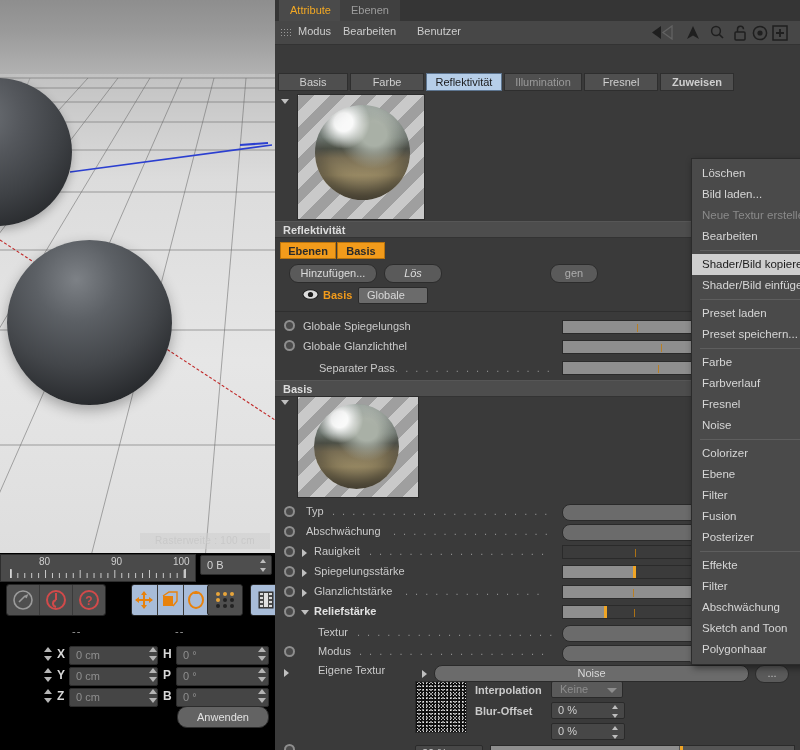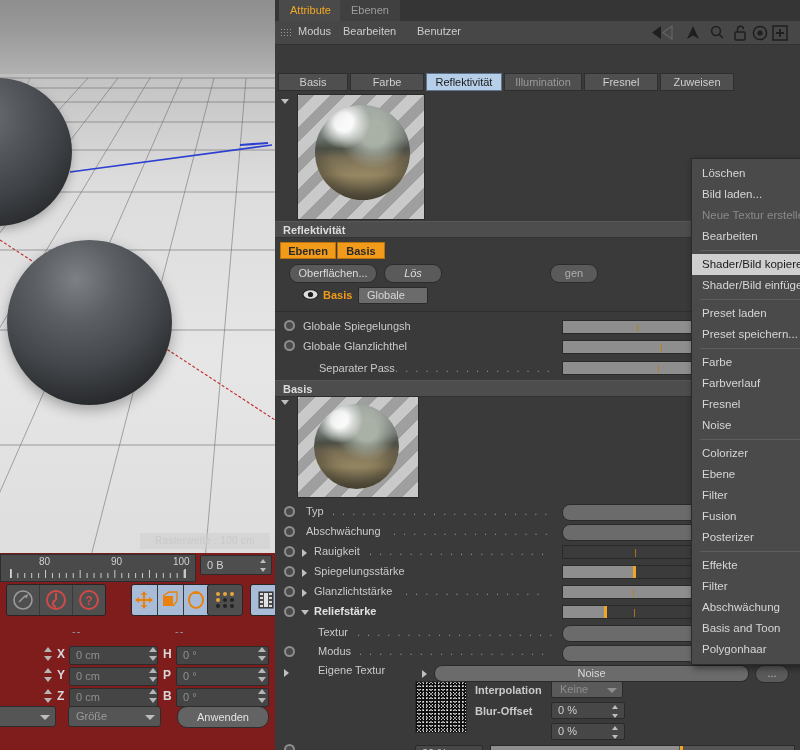--- a/index.html
+++ b/index.html
@@ -32,21 +32,21 @@
     box-shadow:0 5px 14px rgba(0,0,0,.3);
   }
   #raster-label{
     position:absolute;left:140px;top:533px;width:130px;height:16px;
     background:rgba(205,205,205,.55);
     color:#c9c9c9;font-size:10px;line-height:16px;text-align:center;
     letter-spacing:.3px;
   }
 
   
-  #bottomleft{position:absolute;left:0;top:553px;width:275px;height:197px;background:#7f1d1d;}
+  #bottomleft{position:absolute;left:0;top:553px;width:275px;height:197px;background:#000000;}
   #timeline{position:absolute;left:0;top:1px;width:196px;height:28px;background:#4a4a4a;border:1px solid #2e2e2e;box-sizing:border-box;}
   .tl-num{position:absolute;top:1px;font-size:10px;color:#cfcfcf;}
   .tl-tickrow{position:absolute;left:0;bottom:3px;width:100%;height:9px;}
   #frame-field{position:absolute;left:200px;top:2px;width:72px;height:20px;
     background:#4e4e4e;border:1px solid #2c2c2c;border-radius:2px;box-sizing:border-box;
     color:#d3d3d3;font-size:11px;line-height:19px;padding-left:6px;}
   .spin{position:absolute;right:4px;top:3px;width:7px;height:13px;}
   .spin:before,.spin:after{content:"";position:absolute;left:0;border-left:3.5px solid transparent;border-right:3.5px solid transparent;}
   .spin:before{top:0;border-bottom:4px solid #bdbdbd;}
   .spin:after{bottom:0;border-top:4px solid #bdbdbd;}
@@ -343,29 +343,20 @@
     <div class="crow" style="top:133px;">
       <span class="cminispin"></span>
       <span class="clab" style="left:57px;top:3px;">Z</span>
       <span class="cfield" style="left:69px;top:2px;width:89px;">0 cm</span>
       <span class="cminispin" style="left:149px;"></span>
       <span class="clab" style="left:163px;top:3px;">B</span>
       <span class="cfield" style="left:176px;top:2px;width:93px;">0 °</span>
       <span class="cminispin" style="left:258px;"></span>
     </div>
 
-    <div id="crow-bottom">
-      <div class="ddbox" style="left:-4px;top:0;width:60px;">
-        <span class="ddarrow"></span>
-      </div>
-      <div class="ddbox" style="left:68px;top:0;width:93px;">
-        <span>Größe</span>
-        <span class="ddarrow"></span>
-      </div>
-    </div>
     <div id="apply-btn">Anwenden</div>
   </div>
 
   <div id="panel">
 
     <div id="tabstrip">
       <div class="wtab active" style="left:4px;">Attribute</div>
       <div class="wtab inactive" style="left:65px;">Ebenen</div>
     </div>
 
@@ -412,36 +403,36 @@
       </span>
     </div>
 
 
     <div id="mattabs">
       <div class="mtab" style="width:70px;">Basis</div>
       <div class="mtab" style="width:74px;">Farbe</div>
       <div class="mtab sel" style="width:76px;">Reflektivität</div>
       <div class="mtab dim" style="width:78px;">Illumination</div>
       <div class="mtab" style="width:74px;">Fresnel</div>
-      <div class="mtab" style="width:74px;">Zuweisen</div>
+      <div class="mtab" style="width:74px;font-weight:bold;">Zuweisen</div>
     </div>
 
     <span class="tri down" style="position:absolute;left:6px;top:99px;"></span>
     <div class="preview" style="left:22px;top:94px;width:126px;height:124px;">
       <div class="stripes"></div>
       <div class="ball" style="left:17px;top:10px;width:95px;height:95px;"></div>
     </div>
 
     <div class="sechead" style="top:221px;">
       <span>Reflektivität</span>
     </div>
     <div class="orangebtn" style="left:5px;top:242px;width:56px;">Ebenen</div>
     <div class="orangebtn" style="left:62px;top:242px;width:48px;">Basis</div>
 
-    <div class="pillbtn" style="left:14px;top:264px;width:88px;">Oberflächen...</div>
+    <div class="pillbtn" style="left:14px;top:264px;width:88px;">Hinzufügen...</div>
     <div class="pillbtn" style="left:109px;top:264px;width:58px;overflow:hidden;font-style:italic;">Lös</div>
     <div class="pillbtn" style="left:275px;top:264px;width:48px;overflow:hidden;color:#adadad;">gen</div>
 
     <span style="position:absolute;left:27px;top:288px;">
       <svg width="17" height="13" viewBox="0 0 17 13">
           <ellipse cx="8.5" cy="6.5" rx="8" ry="5" fill="#1a1a1a"></ellipse>
           <ellipse cx="8.5" cy="6.5" rx="7" ry="4.2" fill="#dcdcdc"></ellipse>
           <circle cx="8.5" cy="6.5" r="2.6" fill="#1a1a1a"></circle>
         </svg>
     </span>
@@ -616,20 +607,20 @@
       </div>
       <div class="mrow">
         <span>Filter</span>
         
       </div>
       <div class="mrow">
         <span>Abschwächung</span>
         
       </div>
       <div class="mrow">
-        <span>Basis and Toon</span>
+        <span>Sketch and Toon</span>
         
       </div>
       <div class="mrow">Polygonhaar</div>
     </div>
 
   </div>
 </div>
 
 </body></html>

